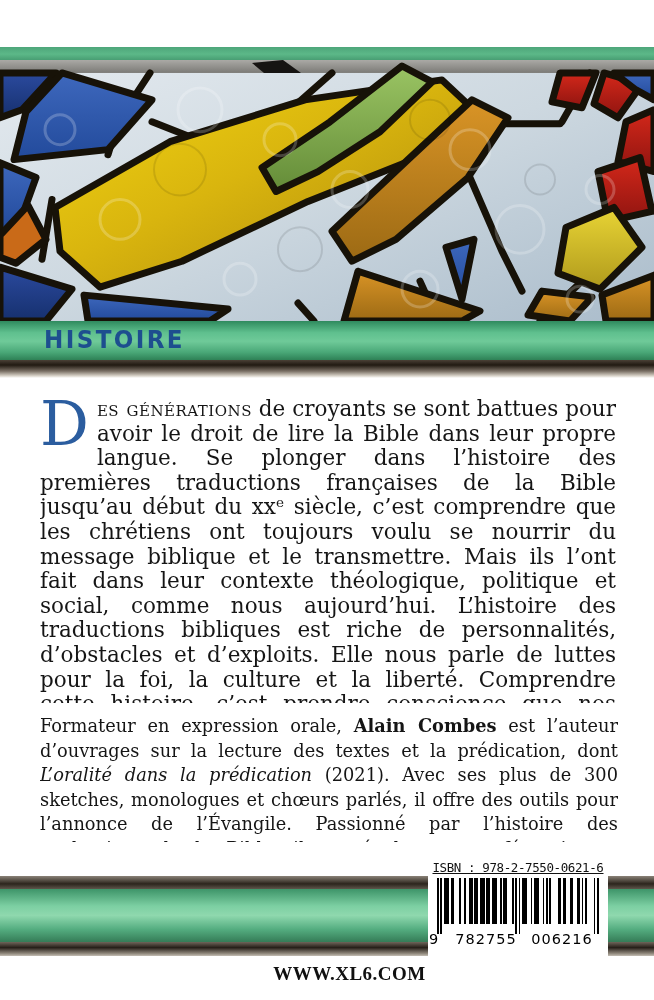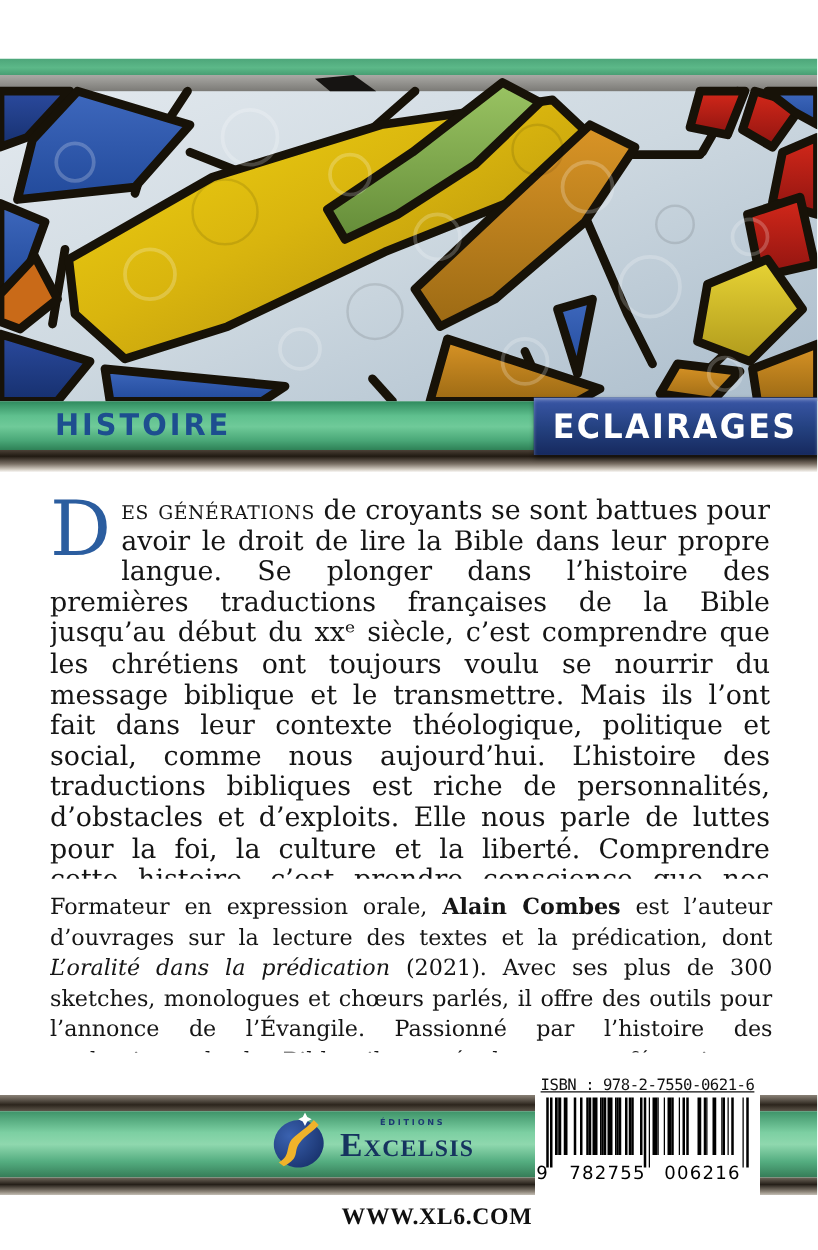--- a/index.html
+++ b/index.html
@@ -187,23 +187,20 @@
           <circle cx="430" cy="60" r="20"></circle>
         <circle cx="540" cy="120" r="15"></circle>
           <circle cx="300" cy="190" r="22"></circle>
       </g>
     </svg>
   </div>
 
   <div class="banner-shadow"></div>
   <div class="banner-green"></div>
   <div class="histoire">HISTOIRE</div>
-  <div class="eclairages-box">
-    <span>ECLAIRAGES</span>
-  </div>
 
   <div class="synopsis">
     <span class="dropcap">D</span><span class="smallcaps">es générations</span><span> de croyants se sont battues pour avoir le droit de lire la Bible dans leur propre langue. Se plonger dans l’histoire des premières traductions françaises de la Bible jusqu’au début du xxᵉ siècle, c’est comprendre que les chrétiens ont toujours voulu se nourrir du message biblique et le transmettre. Mais ils l’ont fait dans leur contexte théologique, politique et social, comme nous aujourd’hui. L’histoire des traductions bibliques est riche de personnalités, d’obstacles et d’exploits. Elle nous parle de luttes pour la foi, la culture et la liberté. Comprendre cette histoire, c’est prendre conscience que nos prédécesseurs ont reçu la Bible comme un livre vivant. C’est cette même Bible que nous lisons aujourd’hui.</span>
   </div>
 
   <div class="bio"><span class="seg-normal">Formateur en expression orale, </span><span class="seg-bold">Alain Combes</span><span class="seg-normal"> est l’auteur d’ouvrages sur la lecture des textes et la prédication, dont </span><span class="seg-italic">L’oralité dans la prédication</span><span class="seg-normal"> (2021). Avec ses plus de 300 sketches, monologues et chœurs parlés, il offre des outils pour l’annonce de l’Évangile. Passionné par l’histoire des traductions de la Bible, il est également conférencier et conseiller en bibles anciennes.</span></div>
 
   <div class="barcode-box">
     <div class="isbn">ISBN : 978-2-7550-0621-6</div>
     <div class="bars">
@@ -309,33 +306,16 @@
       <span class="bc-d-g2">006216</span>
     </div>
   </div>
 
   <div class="band">
     <div class="band-edge-top"></div>
     <div class="band-green"></div>
     <div class="band-edge-bottom"></div>
   </div>
 
-  <div class="logo-group">
-    <svg class="logo-mark" viewBox="0 0 48 50">
-      <defs>
-        <radialGradient id="gLogoBlue" cx=".35" cy=".3" r=".9">
-          <stop offset="0" stop-color="#3a62b0"></stop>
-            <stop offset="1" stop-color="#142b63"></stop>
-        </radialGradient>
-      </defs>
-      <ellipse cx="23" cy="26" rx="20" ry="19" fill="url(#gLogoBlue)" transform="rotate(-12 23 26)"></ellipse>
-      <path d="M7,41 C18,35 11,27 20,20 C27,14 31,12 35,7 L39,11 C34,17 28,19 24,25 C18,32 25,37 11,44 Z" fill="#f0b32a"></path>
-      <path d="M28,1 l1.8,3.6 3.6,1.8 -3.6,1.8 -1.8,3.6 -1.8,-3.6 -3.6,-1.8 3.6,-1.8 z" fill="#ffffff"></path>
-    </svg>
-    <div class="logo-text">
-      <span class="editions-label">ÉDITIONS</span>
-      <span class="excelsis-label">Excelsis</span>
-    </div>
-  </div>
 
   <div class="website">WWW.XL6.COM</div>
 
 </div>
 
 </body></html>

